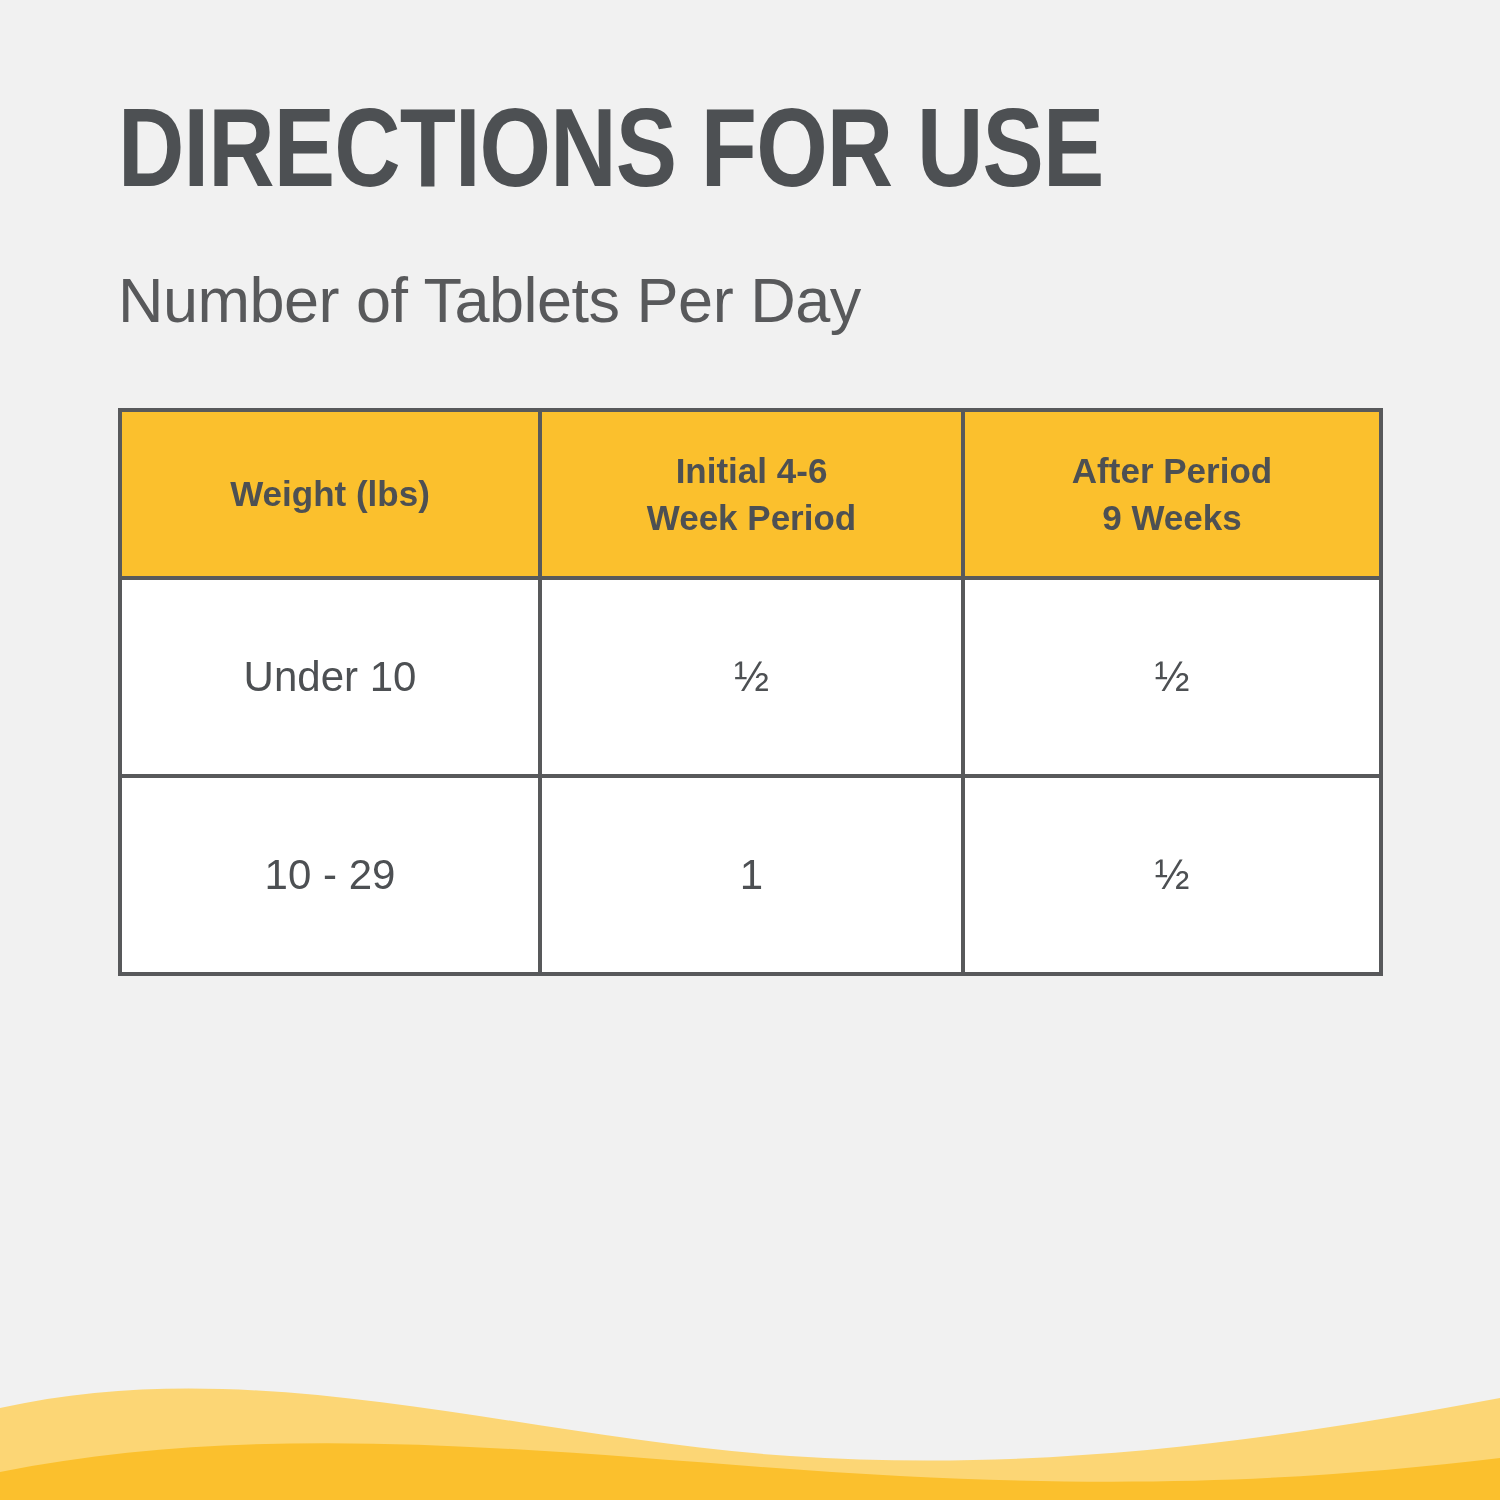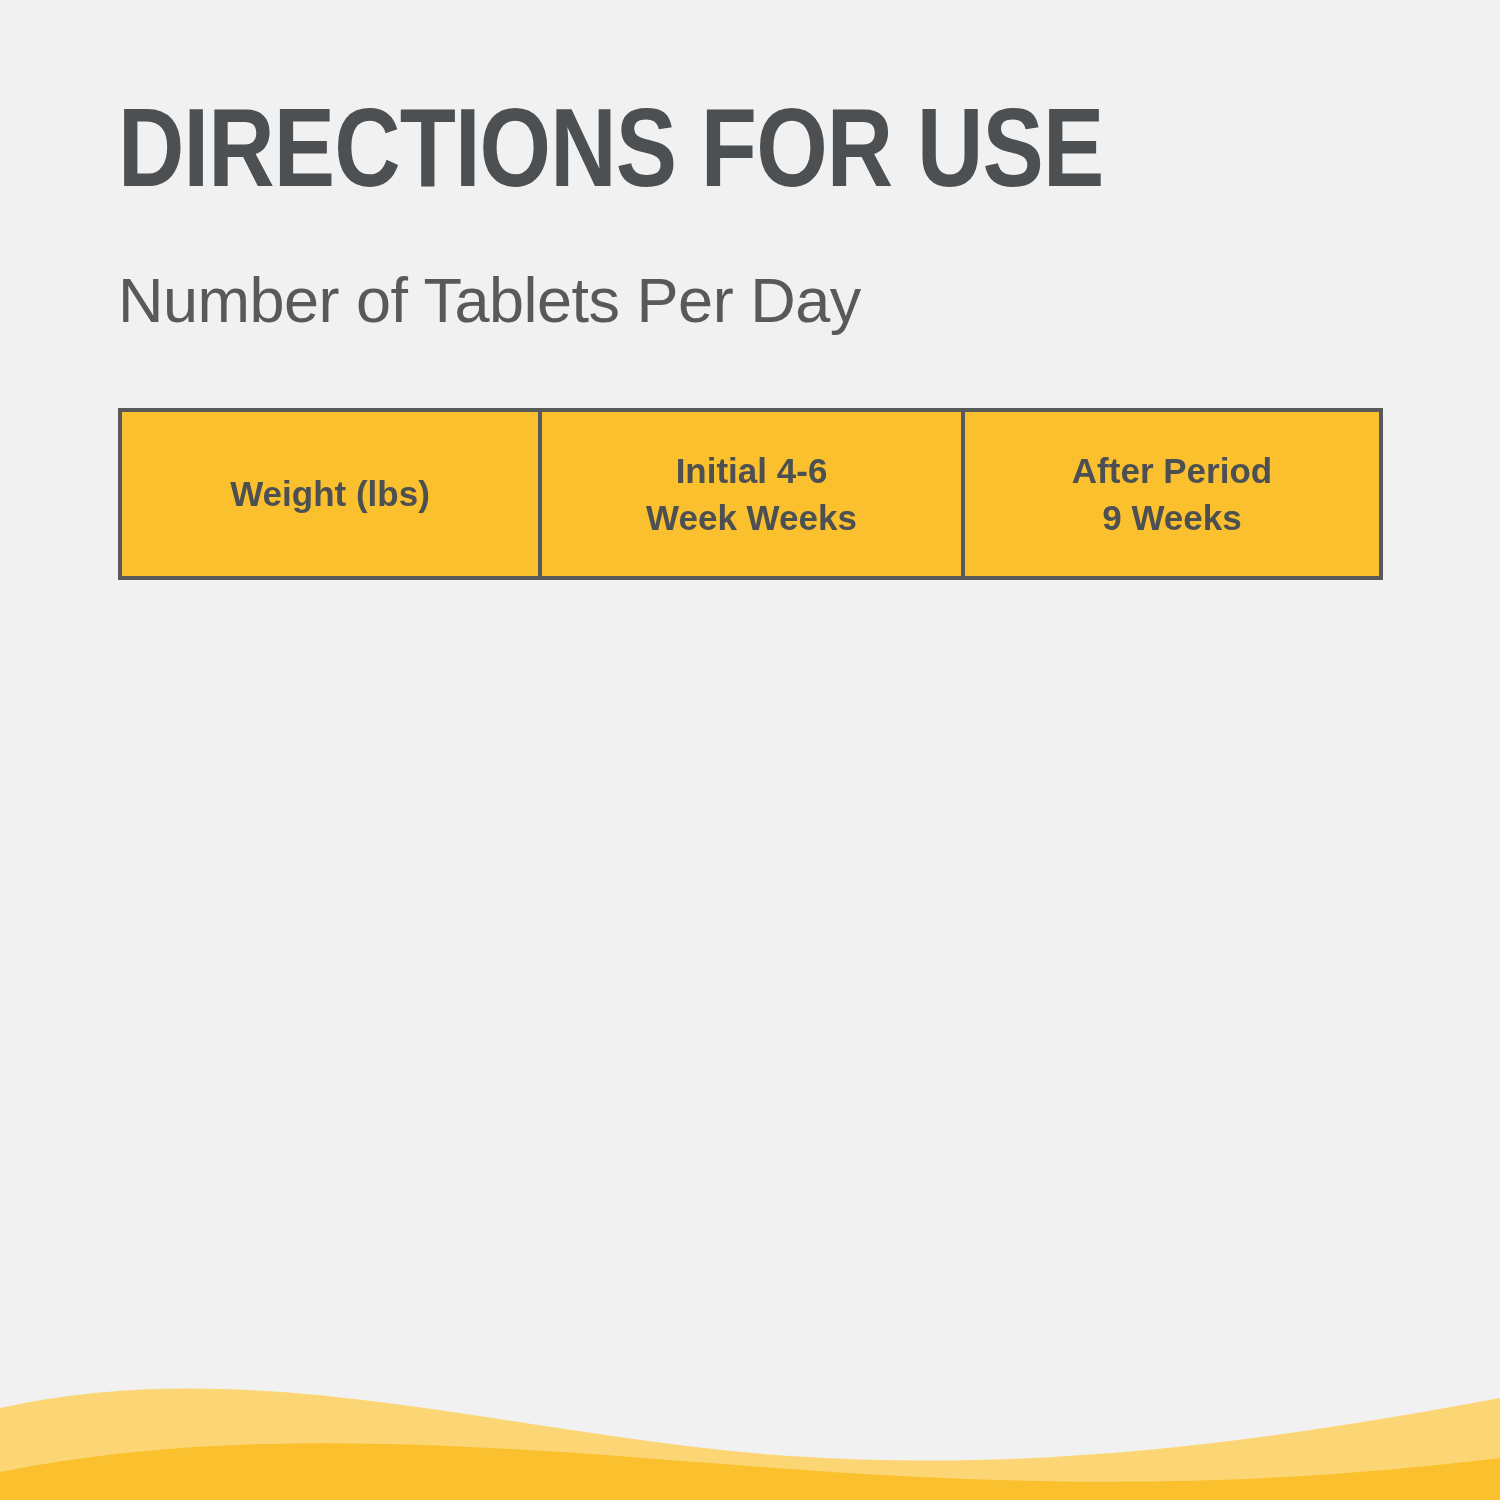--- a/index.html
+++ b/index.html
@@ -119,25 +119,35 @@
         <col class="c2">
         <col class="c3">
     </colgroup>
     <thead>
       <tr>
         <th>
           <span>Weight (lbs)</span>
         </th>
         <th>
           <span>Initial 4-6</span><br>
-          <span>Week Weeks</span>
+          <span>Week Period</span>
         </th>
         <th>
           <span>After Period</span><br>
           <span>9 Weeks</span>
         </th>
       </tr>
     </thead>
     <tbody>
+      <tr>
+        <td>Under 10</td>
+        <td class="frac">½</td>
+        <td class="frac">½</td>
+      </tr>
+      <tr>
+        <td>10 - 29</td>
+        <td>1</td>
+        <td class="frac">½</td>
+      </tr>
     </tbody>
   </table>
 
 </div>
 
 </body></html>

